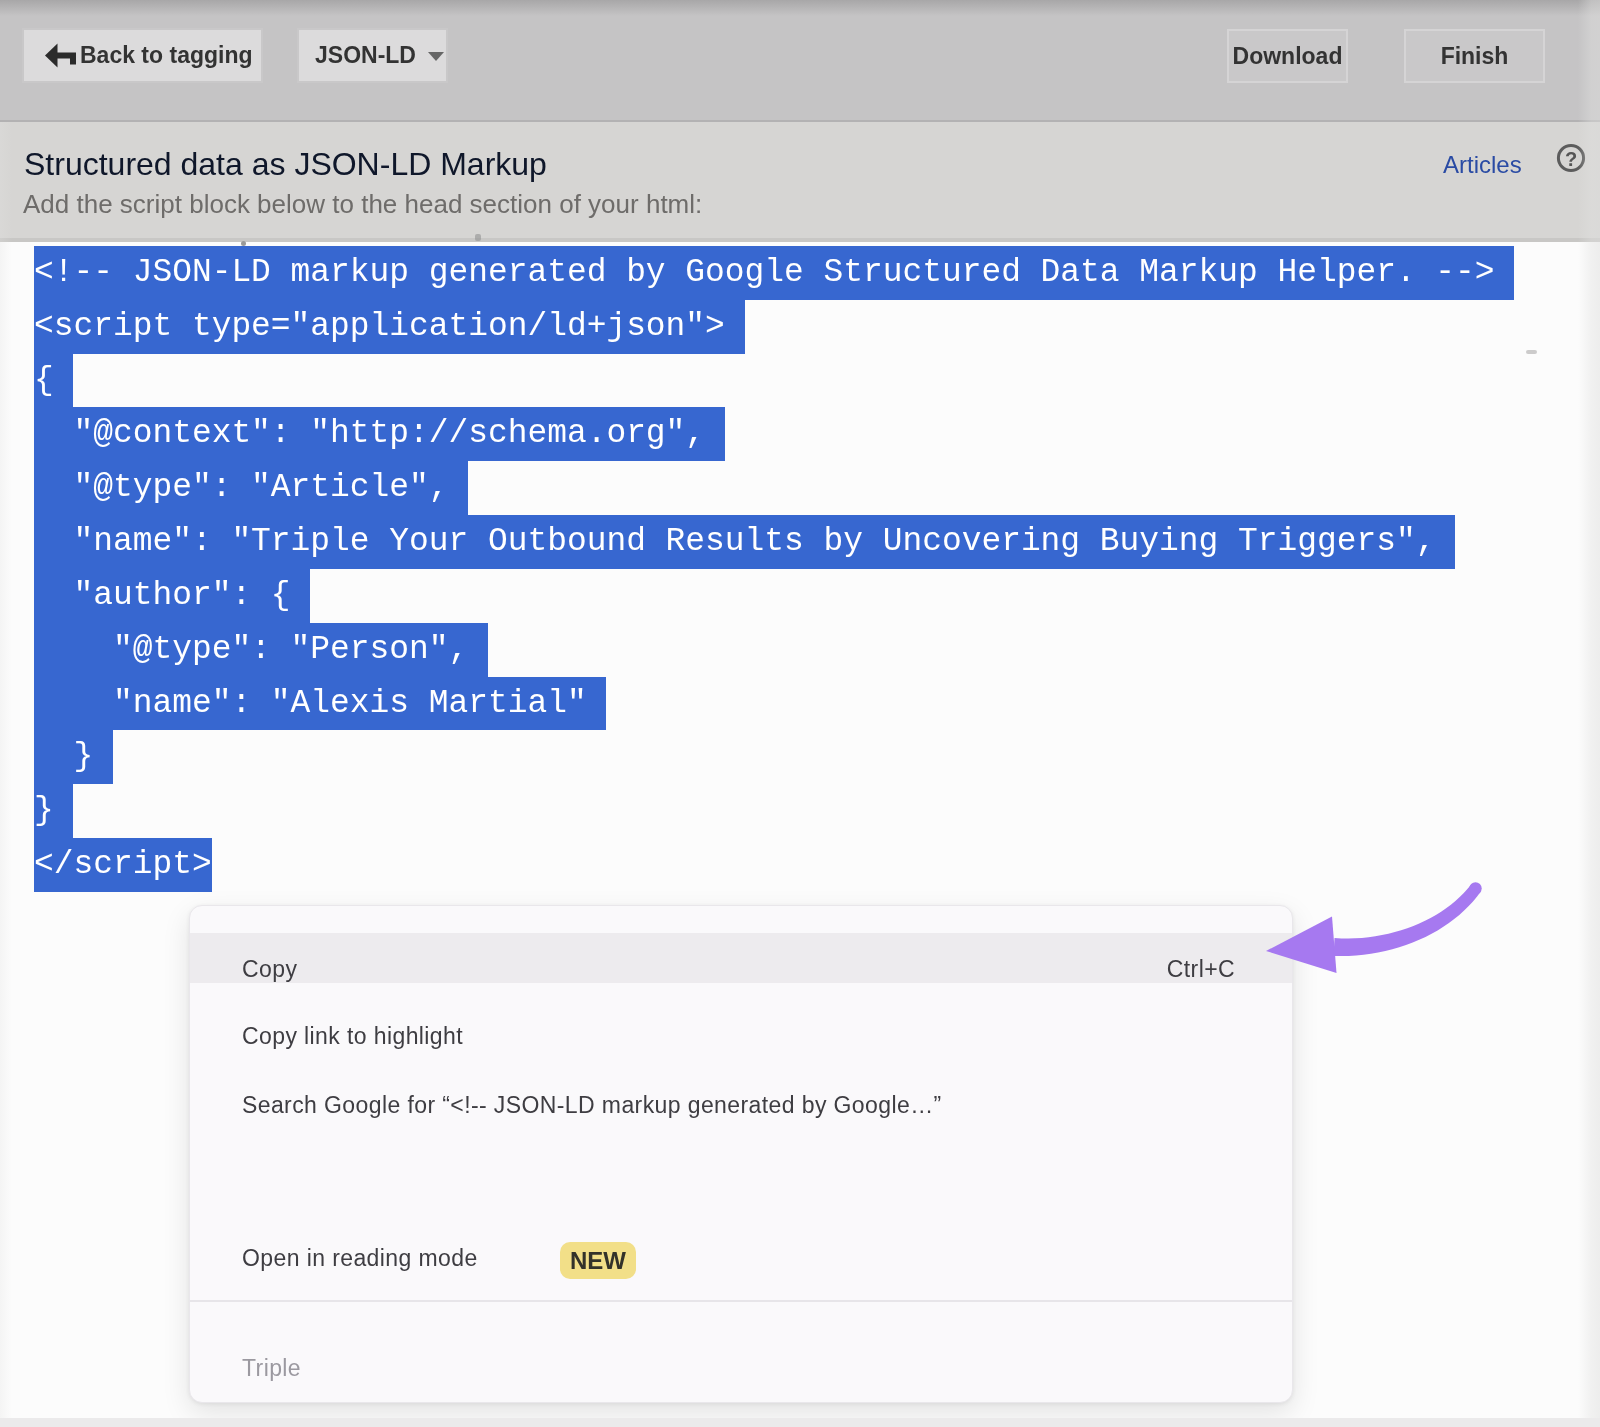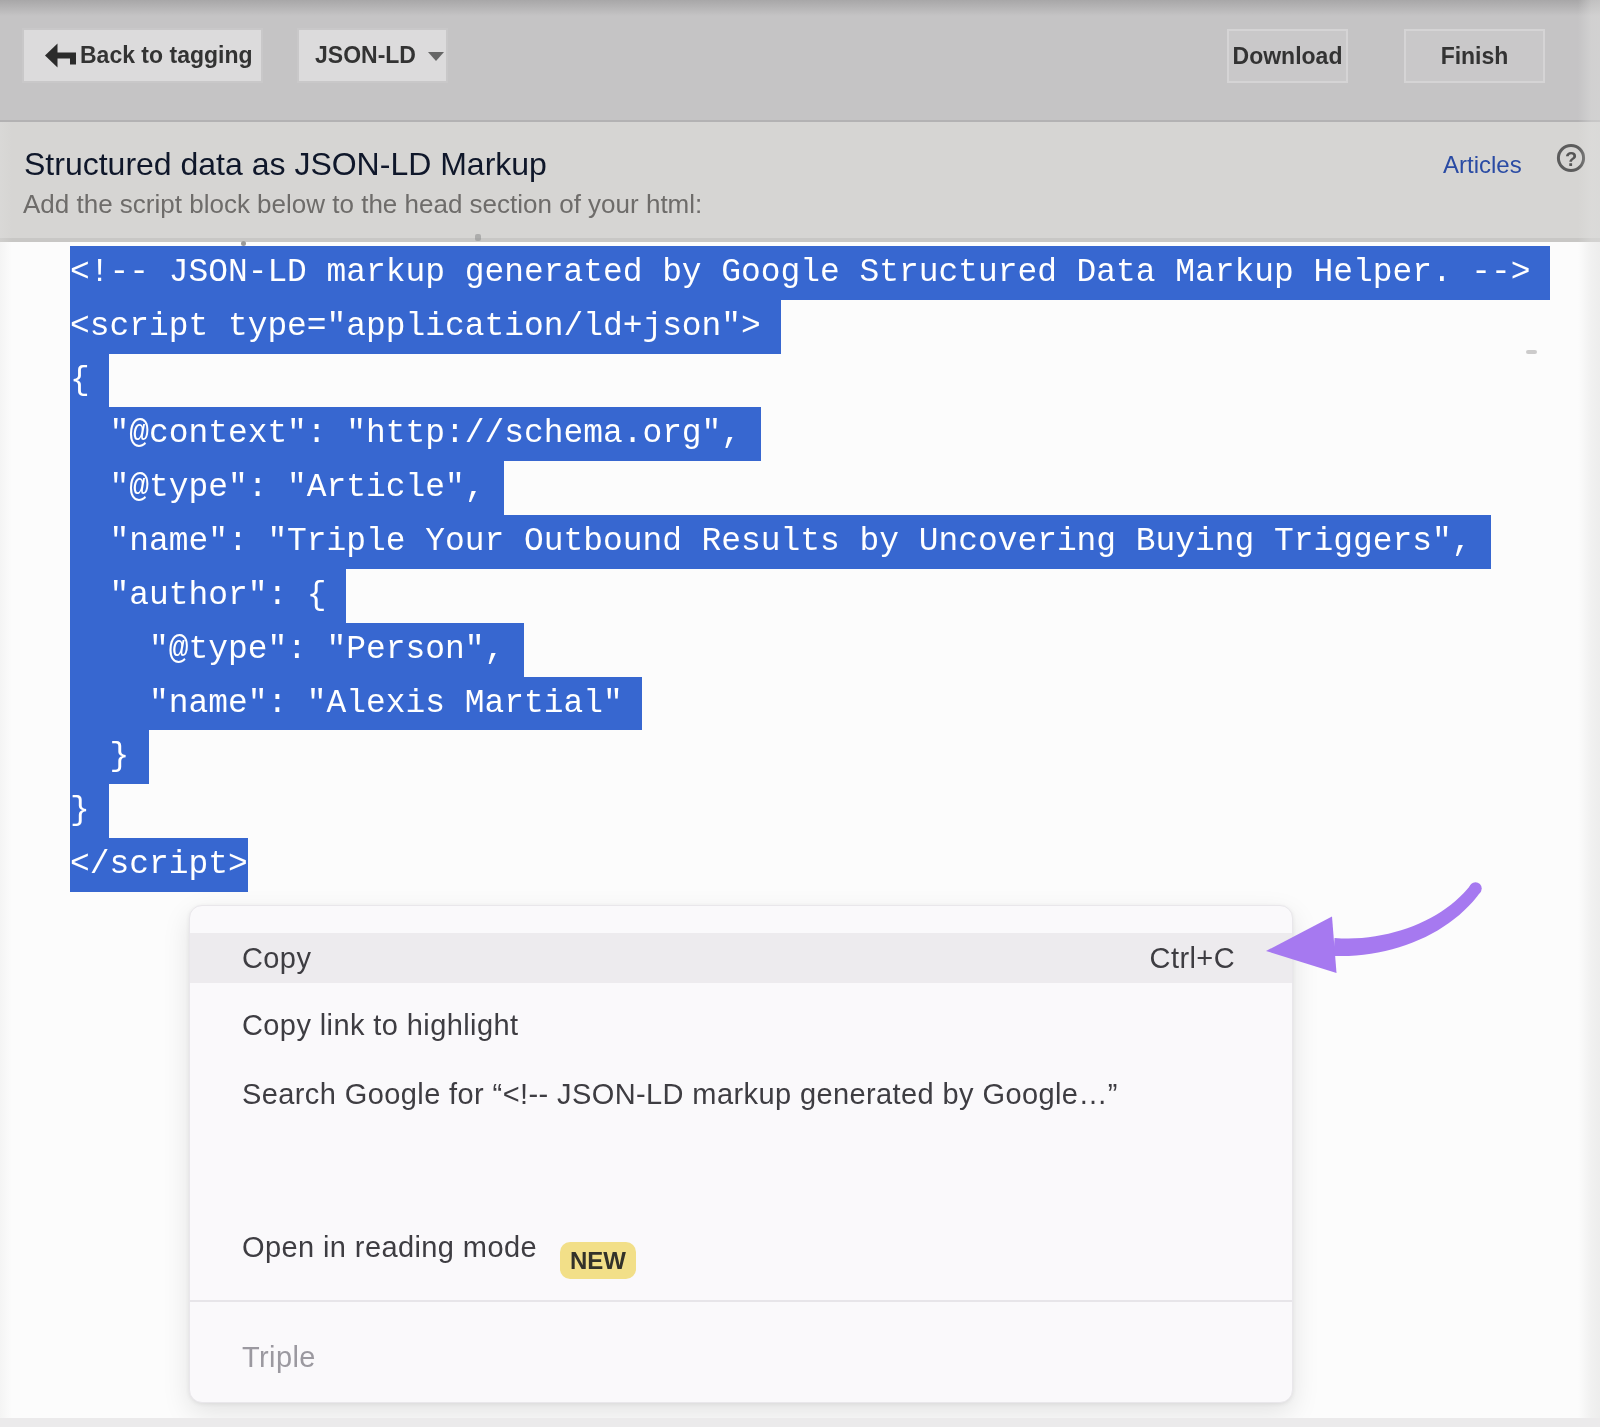--- a/index.html
+++ b/index.html
@@ -24,28 +24,28 @@
   #header{left:0;top:122px;width:1600px;height:116px;background:#d6d5d3;
     border-bottom:4px solid #c8c7c5;}
   #h1{left:24px;top:26px;font-size:32px;line-height:32px;color:#0f172a;}
   #sub{left:23px;top:68px;font-size:26px;line-height:28px;color:#6e6c6a;}
   #articles{left:1443px;top:27px;font-size:24px;line-height:32px;color:#2a4ba4;}
 
   
   #code{left:34px;top:246px;font-family:"Liberation Mono",monospace;
     font-size:32.9px;line-height:53.83px;}
   #code .ln{height:53.83px;white-space:pre;}
-  #code .sel{display:inline-block;height:100%;background:#3767d0;color:#fff;white-space:pre;margin-left:36px;}
+  #code .sel{display:inline-block;height:100%;background:#3767d0;color:#fff;white-space:pre;}
 
   
   #menu{left:189px;top:905px;width:1104px;height:498px;border-radius:13px;
     background:#faf9fb;border:1px solid #e9e7eb;box-sizing:border-box;
     box-shadow:0 10px 28px rgba(0,0,0,0.10),0 1px 4px rgba(0,0,0,0.07);}
   .mi{position:absolute;left:0;width:100%;box-sizing:border-box;padding:0 52px;
-    font-size:29px;letter-spacing:0.4px;color:#3e3d42;display:flex;align-items:center;}
+    font-size:23px;letter-spacing:0.4px;color:#3e3d42;display:flex;align-items:flex-end;}
   .mi .sc{margin-left:auto;padding-right:5px;}
   #mi-copy{top:27px;height:50px;background:#edebee;}
   #mi-link{top:94px;height:50px;}
   #mi-search{top:163px;height:50px;}
   #mi-print{top:232px;height:50px;}
   #mi-read{top:316px;height:50px;}
   #mi-inspect{top:426px;height:50px;color:#9b99a0;}
   #msep{left:0px;top:394px;width:100%;height:2px;background:#e7e5e9;}
   #newbadge{position:absolute;left:370px;top:321px;width:76px;height:37px;border-radius:10px;background:#f2df88;
     color:#33322a;font-size:24px;font-weight:bold;display:flex;align-items:center;justify-content:center;margin-top:15px;}

